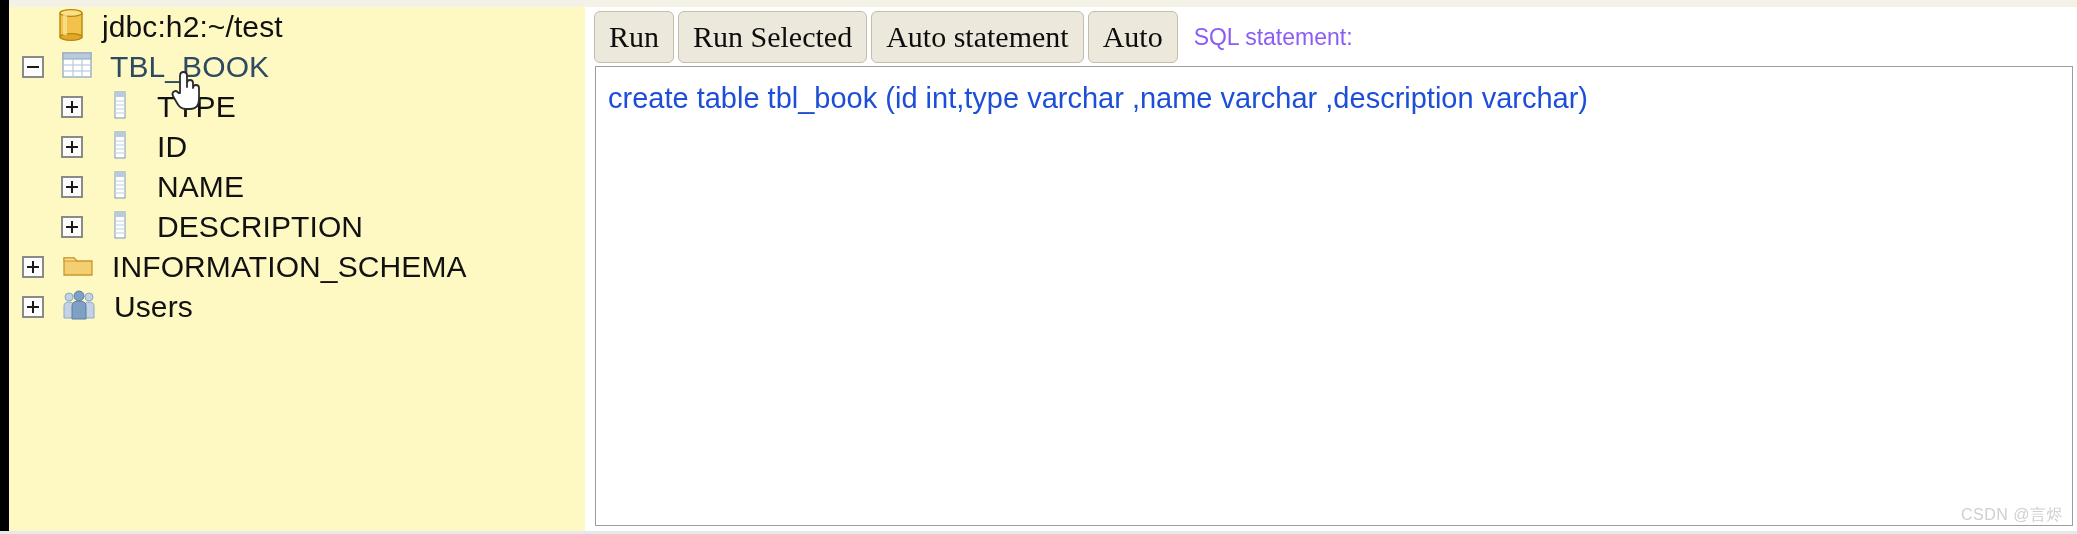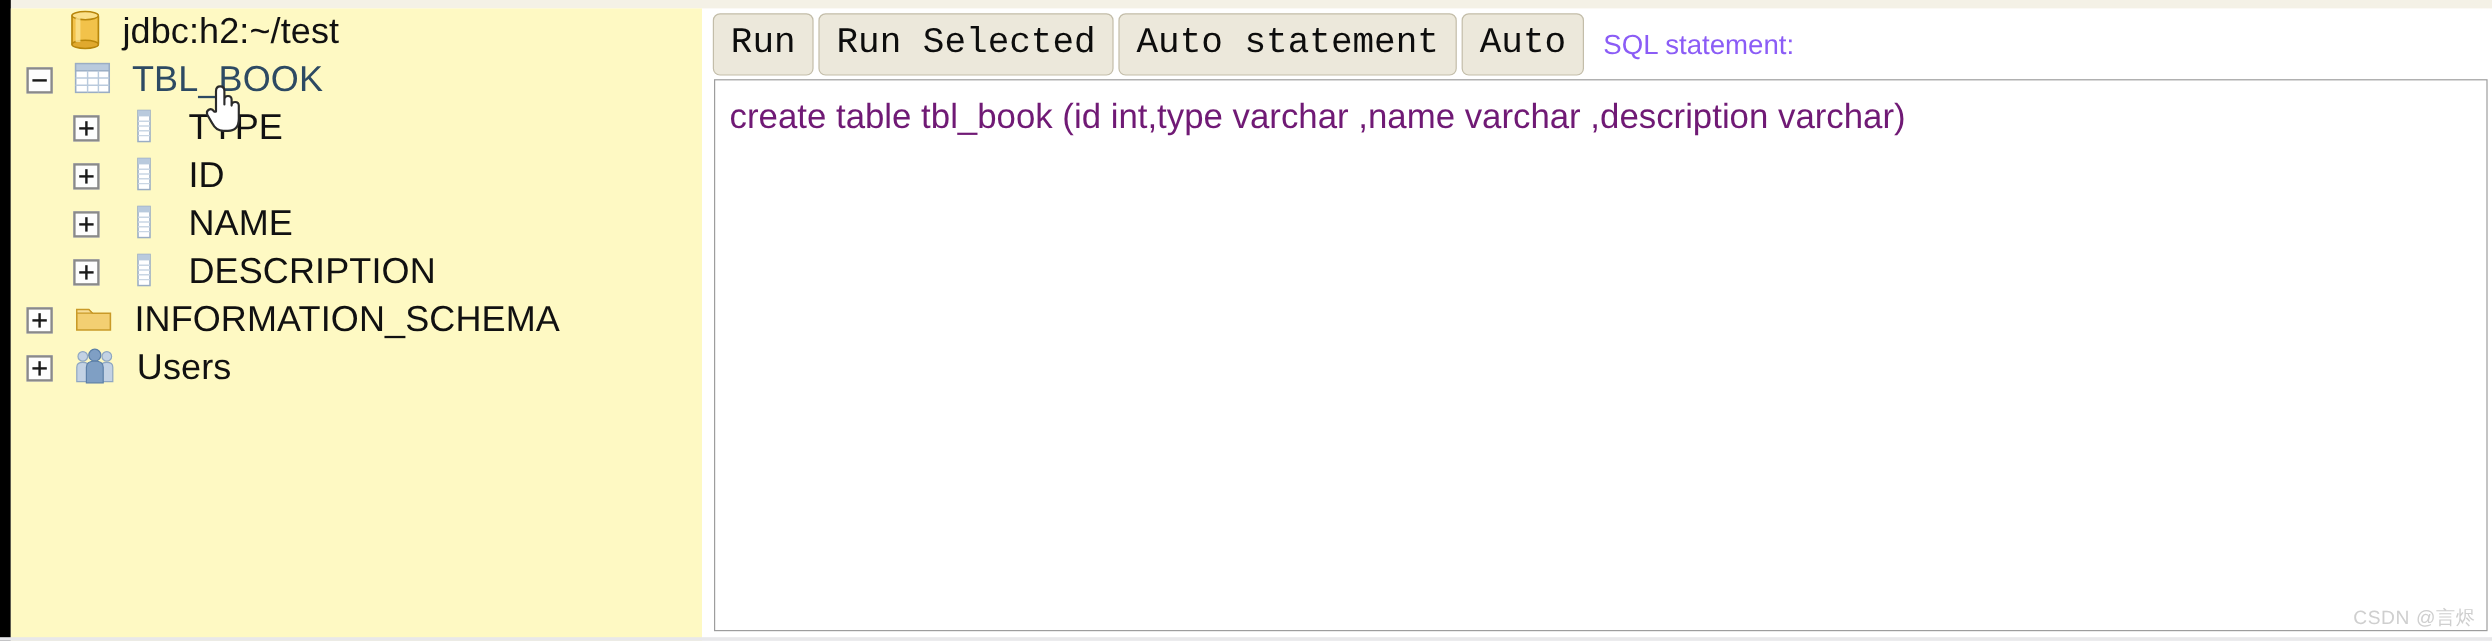--- a/index.html
+++ b/index.html
@@ -150,21 +150,21 @@
     height: 527px;
   }
   .toolbar {
     position: absolute;
     left: 0; top: 0;
     height: 60px;
     display: flex;
     align-items: center;
   }
   .tb-btn {
-    font-family: Liberation Mono, monospace;
+    font-family: Liberation Serif, serif;
     font-size: 30px;
     color: #0d0d0d;
     background: #ece8db;
     border: 1px solid #c3bda9;
     border-radius: 6px;
     padding: 6px 14px 8px 14px;
     margin-right: 4px;
     line-height: 1.1;
     height: 52px;
     box-sizing: border-box;
@@ -186,21 +186,21 @@
     height: 460px;
     border: 1px solid #9d9d9d;
     background: #ffffff;
     box-sizing: border-box;
     padding: 13px 0 0 12px;
     overflow: hidden;
   }
   .sql-text {
     font-family: "Liberation Sans", sans-serif;
     font-size: 29px;
-    color: #701a75;
+    color: #1d4ed8;
     line-height: 1.25;
     white-space: pre;
   }
 
   
   .watermark {
     position: absolute;
     right: 14px;
     bottom: 8px;
     font-size: 16px;

